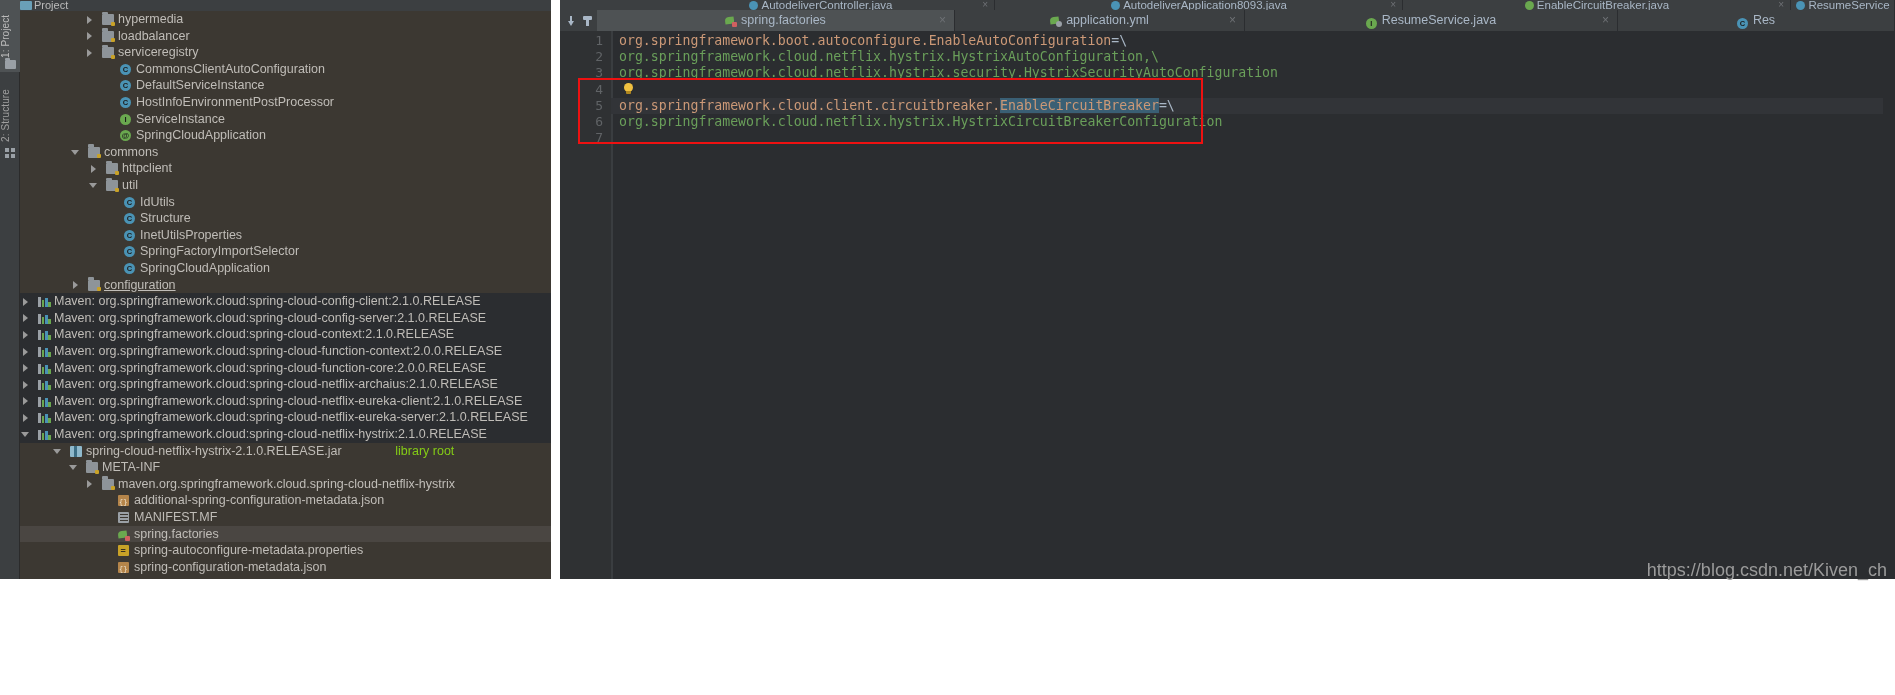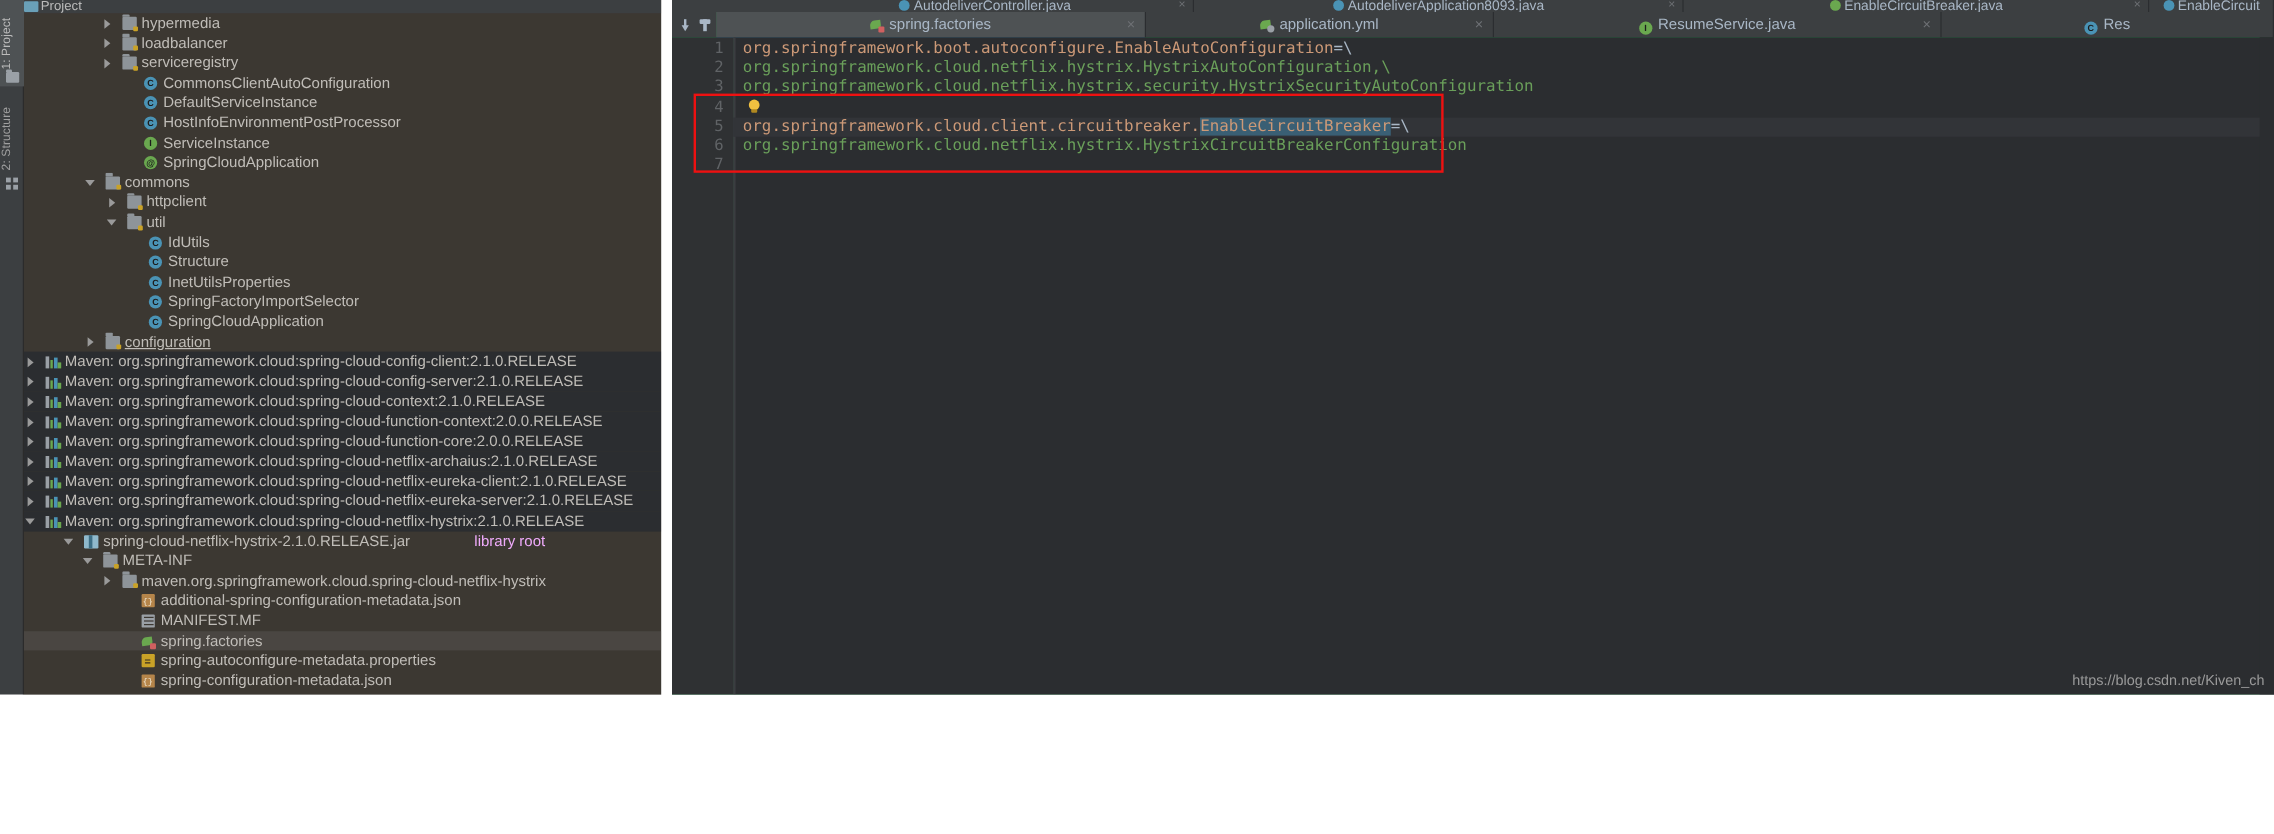--- a/index.html
+++ b/index.html
@@ -156,26 +156,26 @@
     content: ""; position: absolute; left: 0; top: 2px;
     width: 9px; height: 7px; background: #6aa84f;
     border-radius: 4px 0 3px 0;
     transform: rotate(-8deg);
   }
   .ticon.factories::after {
     content: ""; position: absolute; right: -1px; bottom: -1px;
     width: 5px; height: 5px; background: #d06060; border-radius: 1px;
   }
   .tlabel { position: absolute; top: 0; }
-  .tsub { color: #f0abfc; }
+  .tsub { color: #84cc16; }
 
   
   .editor-area {
     position: absolute; left: 560px; top: 0; width: 1335px; height: 579px;
-    background: #22c55e;
+    background: #a3a3a3;
   }
   .tabrow-top {
     position: absolute; left: 0; top: 0; width: 1335px; height: 10px;
     background: #3c3f41; overflow: hidden;
   }
   .ttab {
     position: absolute; top: 0; height: 10px;
     color: #a9b7c6; font-size: 11.5px; line-height: 10px;
     text-align: center; white-space: nowrap; overflow: hidden;
     border-right: 1px solid #2b2d30;
@@ -319,21 +319,21 @@
     background: #2b2d30;
   }
 
   
   .bottom-area {
     position: absolute; left: 0; top: 579px; width: 1895px; height: 116px;
     background: #ffffff;
   }
   .watermark {
     position: absolute; right: 8px; top: -19px;
-    color: #9a9a9a; font-size: 12px;
+    color: #9a9a9a; font-size: 18px;
     font-family: "Liberation Sans", sans-serif;
   }
   .left-white {
     position: absolute; left: 0; top: 579px; width: 20px; height: 116px;
     background: #ffffff;
   }
 </style>
 </head>
 <body>
 
@@ -561,21 +561,21 @@
         </div>
       </div>
   </div>
 
   <div class="editor-area">
 
     <div class="tabrow-top" id="tabrow-top">
         <div class="ttab" style="left: 88px; width: 347px;"><span class="tt-ico"></span><span>AutodeliverController.java</span><span class="tt-close">×</span></div>
         <div class="ttab" style="left: 436px; width: 407px;"><span class="tt-ico"></span><span>AutodeliverApplication8093.java</span><span class="tt-close">×</span></div>
         <div class="ttab" style="left: 844px; width: 387px;"><span class="tt-ico green"></span><span>EnableCircuitBreaker.java</span><span class="tt-close">×</span></div>
-        <div class="ttab" style="left: 1232px; width: 103px;"><span class="tt-ico"></span><span>EnableCircuit</span></div>
+        <div class="ttab" style="left: 1232px; width: 103px;"><span class="tt-ico"></span><span>ResumeService</span></div>
       </div>
 
     <div class="editor-toolbar">
       <span class="etb-ico down"></span>
       <span class="etb-ico pin"></span>
     </div>
 
     <div class="tabrow" id="tabrow-main">
         <div class="tab active" style="left: 0px; width: 358px;"><span class="t-ico leaf"></span><span>spring.factories</span><span class="t-close">×</span></div>
         <div class="tab" style="left: 358px; width: 290px;"><span class="t-ico leafgear"></span><span>application.yml</span><span class="t-close">×</span></div>

